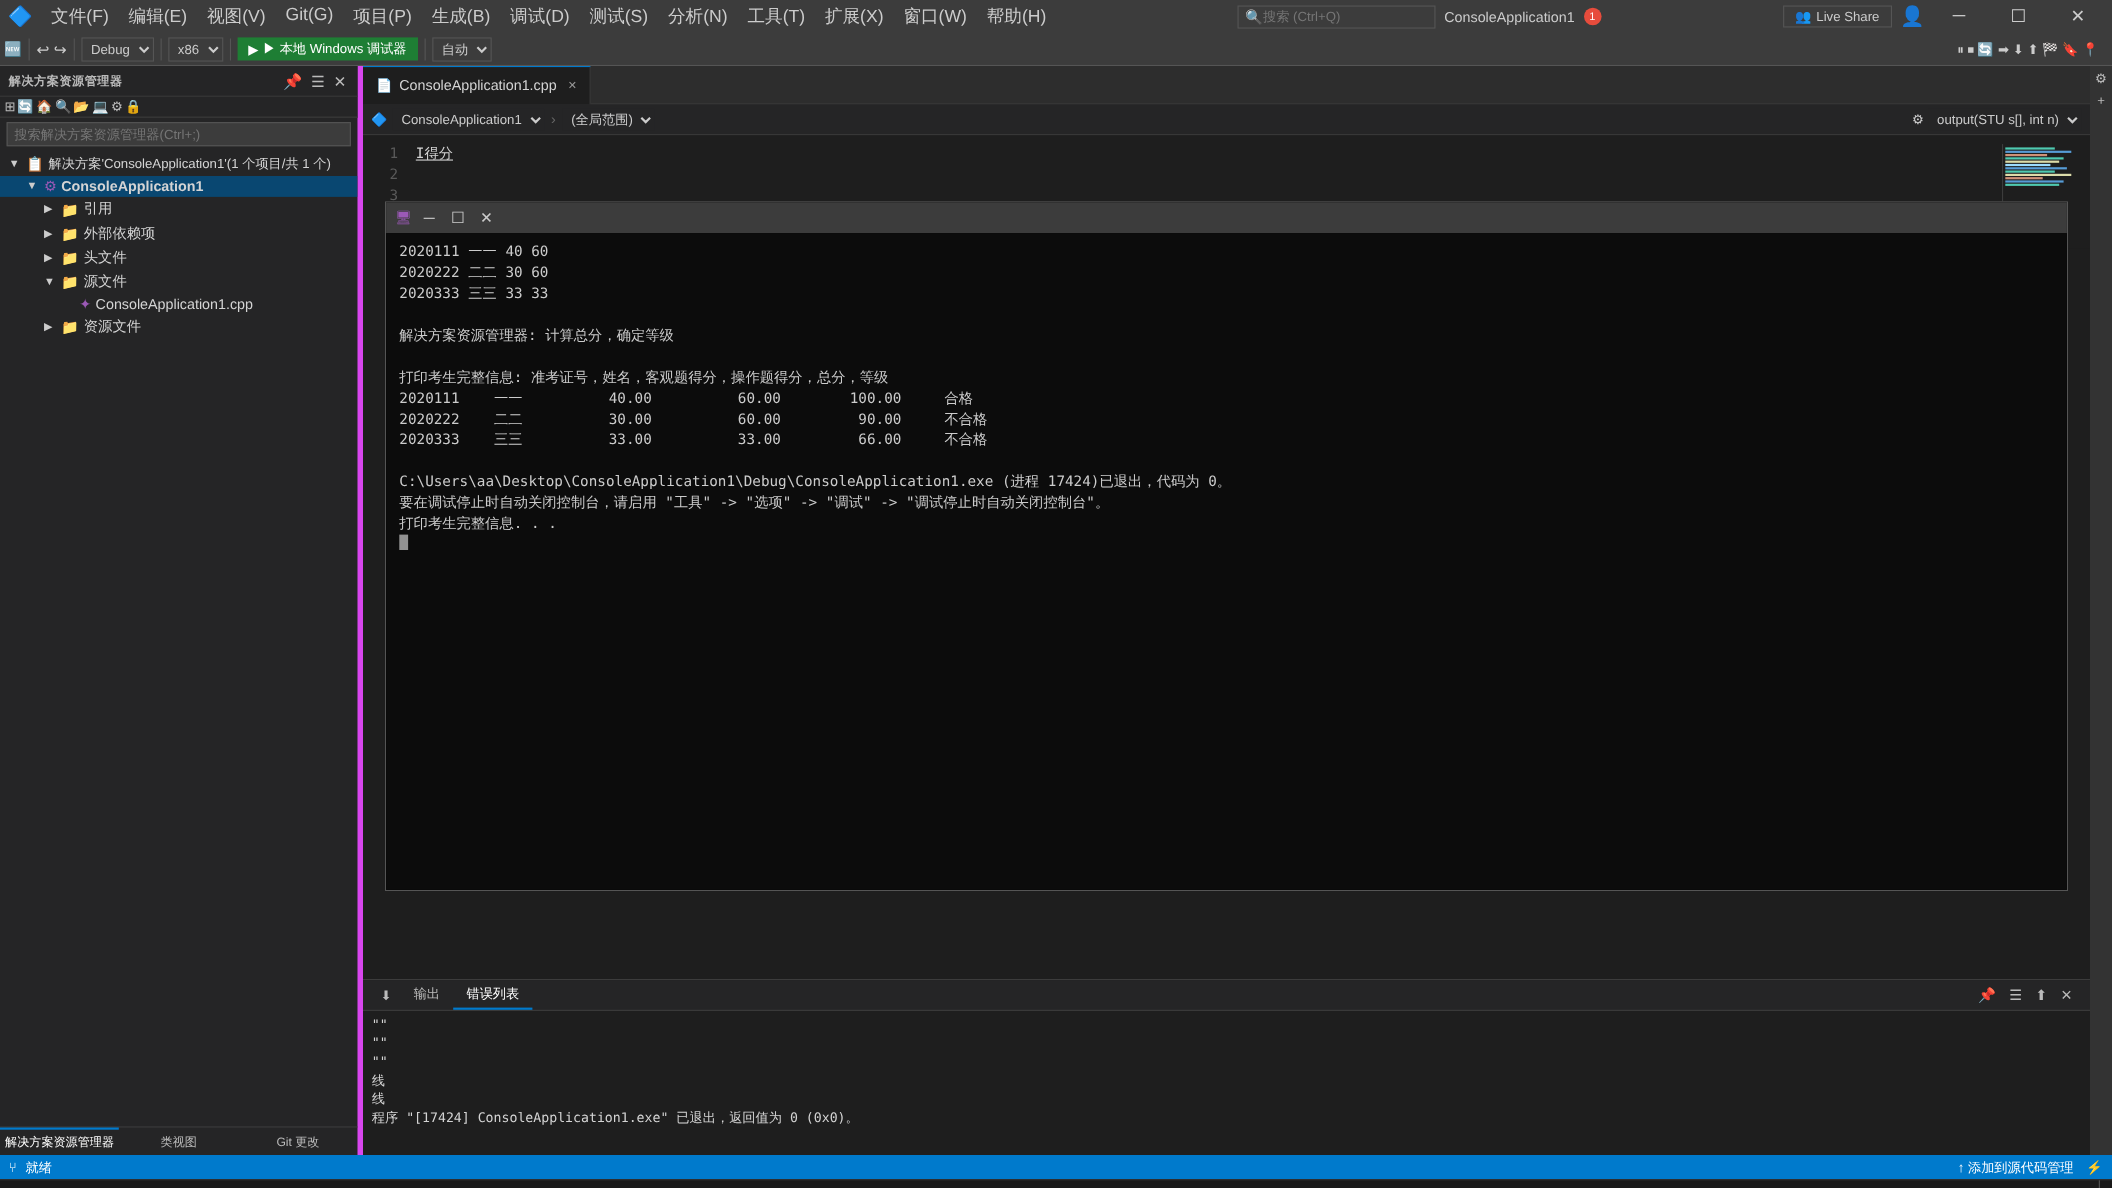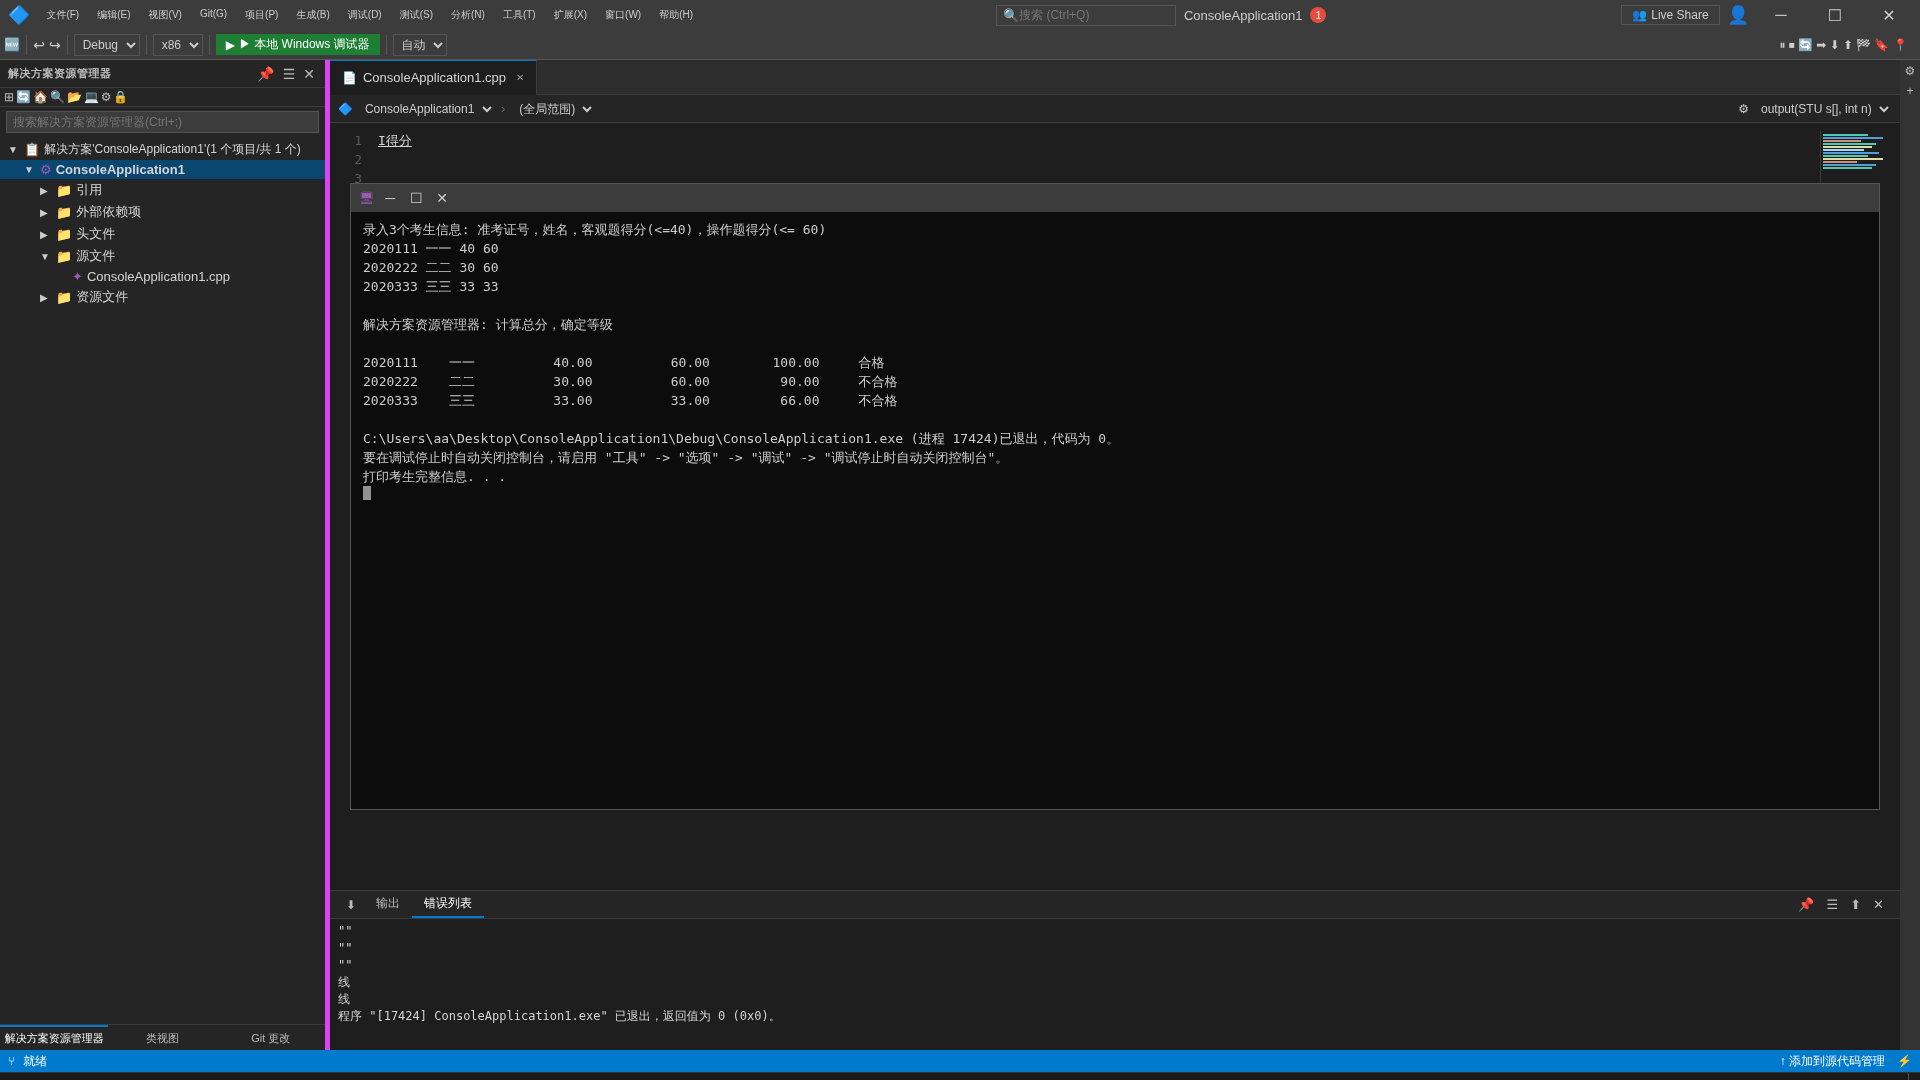--- a/index.html
+++ b/index.html
@@ -1,21 +1,21 @@
 <!DOCTYPE html>
 <html><head>
   <meta charset="utf-8">
   <style>
     * { margin: 0; padding: 0; box-sizing: border-box; }
     body { width: 1920px; height: 1080px; overflow: hidden; font-family: 'Microsoft YaHei', 'Segoe UI', sans-serif; font-size: 13px; background: #1e1e1e; color: #d4d4d4; }
 
     
     .title-bar { display: flex; align-items: center; height: 30px; background: #3c3c3c; color: #ccc; padding: 0 8px; }
     .title-bar-menu { display: flex; gap: 2px; }
-    .title-bar-menu span { padding: 2px 8px; cursor: pointer; font-size: 10px; }
+    .title-bar-menu span { padding: 2px 8px; cursor: pointer; font-size: 16px; }
     .title-bar-right { display: flex; align-items: center; gap: 8px; }
     .title-bar-btn { width: 46px; height: 30px; display: flex; align-items: center; justify-content: center; cursor: pointer; font-size: 16px; }
     .notification-badge { background: #e74c3c; color: white; border-radius: 50%; width: 16px; height: 16px; font-size: 10px; display: flex; align-items: center; justify-content: center; }
     .live-share-btn { display: flex; align-items: center; gap: 4px; padding: 2px 10px; background: #3c3c3c; border: 1px solid #555; cursor: pointer; font-size: 12px; color: #ccc; }
     .search-box { display: flex; align-items: center; background: #3c3c3c; border: 1px solid #555; padding: 2px 6px; width: 180px; }
     .search-box input { background: transparent; border: none; outline: none; color: #ccc; font-size: 12px; width: 140px; }
 
     
     .toolbar { display: flex; align-items: center; height: 30px; background: #3c3c3c; border-bottom: 1px solid #555; padding: 0 4px; gap: 4px; }
     .toolbar-select { background: #3c3c3c; border: 1px solid #555; color: #ccc; padding: 2px 4px; font-size: 12px; height: 22px; }
@@ -315,27 +315,27 @@
       </div>
 
       <div class="console-overlay">
         <div class="console-title-bar">
           <span style="font-size:12px; color:#9b59b6;">🖥</span>
           <div class="console-ctrl">─</div>
           <div class="console-ctrl">☐</div>
           <div class="console-ctrl close">✕</div>
         </div>
         <div class="console-body">
-          <div>录入3个考生信息: 准考证号，姓名，客观题得分(&lt;=40)，操作题得分(&lt;= 60)</div>
           <div>2020111 一一 40 60</div>
           <div>2020222 二二 30 60</div>
           <div>2020333 三三 33 33</div>
           <div>&nbsp;</div>
           <div>解决方案资源管理器: 计算总分，确定等级</div>
           <div>&nbsp;</div>
+          <div>打印考生完整信息: 准考证号，姓名，客观题得分，操作题得分，总分，等级</div>
           <div style="white-space:pre;">2020111    一一          40.00          60.00        100.00     合格</div>
           <div style="white-space:pre;">2020222    二二          30.00          60.00         90.00     不合格</div>
           <div style="white-space:pre;">2020333    三三          33.00          33.00         66.00     不合格</div>
           <div>&nbsp;</div>
           <div>C:\Users\aa\Desktop\ConsoleApplication1\Debug\ConsoleApplication1.exe (进程 17424)已退出，代码为 0。</div>
           <div>要在调试停止时自动关闭控制台，请启用 "工具" -&gt; "选项" -&gt; "调试" -&gt; "调试停止时自动关闭控制台"。</div>
           <div>打印考生完整信息. . .</div>
           <div style="display:inline-block; width:8px; height:14px; background:#ccc; opacity:0.7;"></div>
         </div>
       </div>

